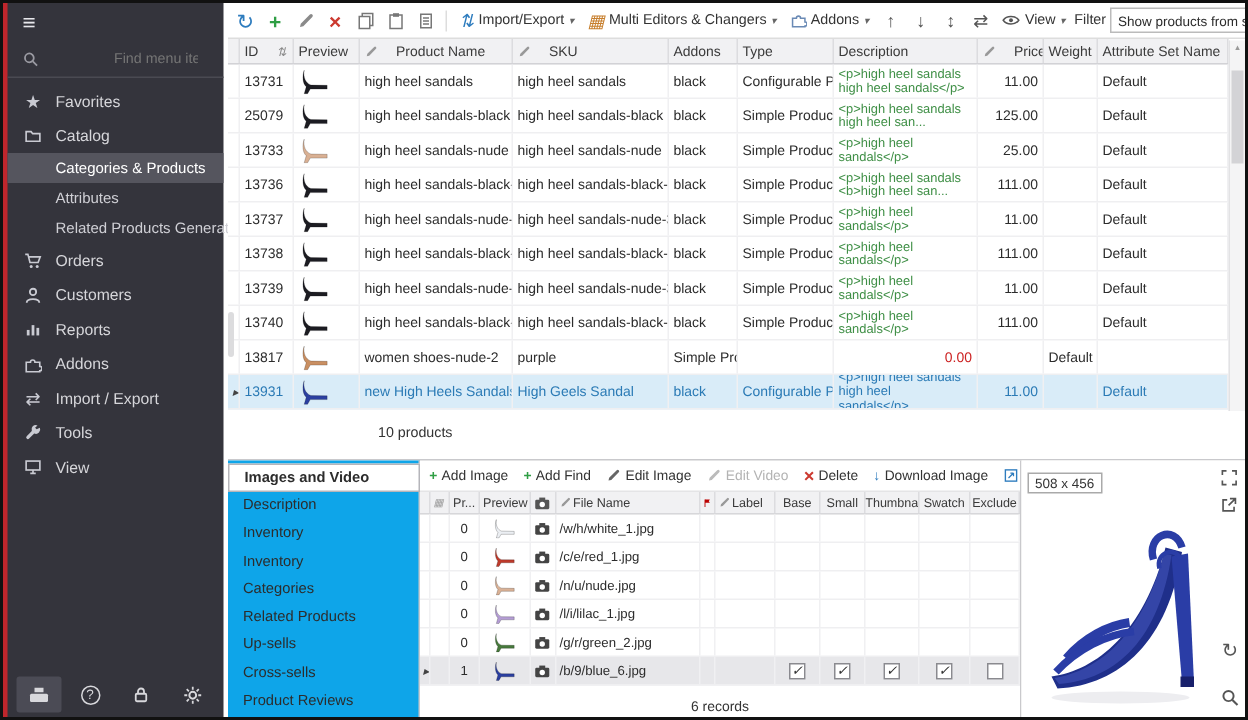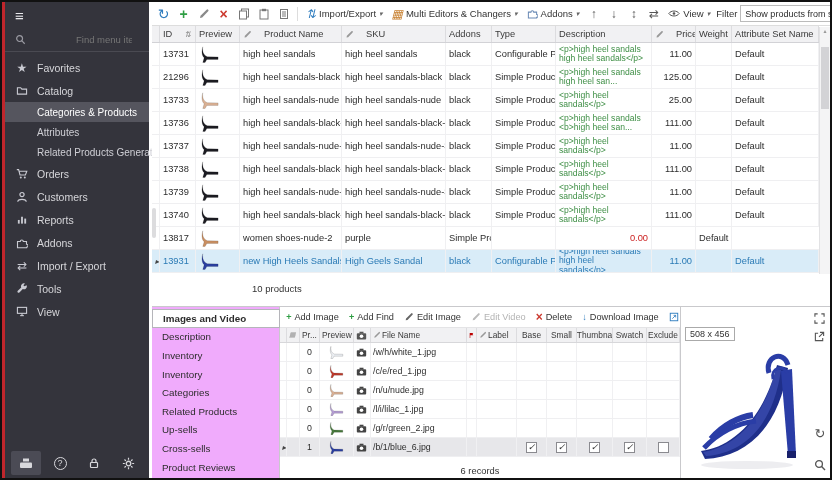--- a/index.html
+++ b/index.html
@@ -77,21 +77,21 @@
   .vscroll { position:absolute; top:25px; right:0; width:11px; height:247px;
     background:#f4f4f5; border-left:1px solid #e2e2e4; }
   .vscroll .arr { display:block; text-align:center; font-size:6px; color:#999; height:9px; }
   .vscroll .thumb-bar { position:absolute; top:20px; left:1px; width:8px; height:62px; background:#d3d3d6; }
   .splitter { position:absolute; left:0; top:206px; width:4px; height:30px; background:#dcdcde;
     border-radius:2px; cursor:ew-resize; }
   .grid-status { position:absolute; top:281px; left:100px; font-size:9.5px; color:#333; }
   
   .bottom { position:absolute; top:304px; left:0; right:0; bottom:0; border-top:1px solid #c9c9cc;
     display:flex; }
-  .tabs { width:128px; border-right:1px solid #c9c9cc; padding-top:2px; background:#f0abfc; }
+  .tabs { width:128px; border-right:1px solid #c9c9cc; padding-top:2px; background:#0ea5e9; }
   .tab { height:18.6px; display:flex; align-items:center; padding-left:10px; font-size:9.8px;
     color:#2c2c2c; cursor:pointer; white-space:nowrap; }
   .tab.active { border:1px solid #b5b5ba; background:#fff; font-weight:bold; margin-right:-1px; }
   .media { flex:1; position:relative; border-right:1px solid #c9c9cc; overflow:hidden; }
   .m-toolbar { height:21px; display:flex; align-items:center; gap:4px; padding:0 3px;
     font-size:9.2px; border-bottom:1px solid #e4e4e6; overflow:hidden; white-space:nowrap; }
   .m-row { display:grid;
     grid-template-columns:7px 13px 20px 34px 17px 96px 10px 40px 30px 30px 36px 34px minmax(0,1fr); }
   .m-head { height:15px; background:#f1f1f3; border-bottom:1px solid #d7d7da;
     font-size:8.4px; color:#3a3a3a; }
@@ -104,21 +104,21 @@
   .cell.ctr { justify-content:center; }
   .cb { display:none; }
   .cb.checked, .cb.unchecked { display:flex; align-items:center; justify-content:center;
     width:11px; height:11px; border:1px solid #8a8a8f; background:#fff; cursor:pointer; }
   .cb .tick { display:none; font-size:9px; color:#333; line-height:1; }
   .cb.checked .tick { display:block; }
   .m-status { position:absolute; bottom:2px; left:0; right:0; text-align:center;
     font-size:9.3px; color:#333; }
   
   .preview-panel { width:149px; position:relative; background:#fff; }
-  .size-label { position:absolute; top:20px; left:4px; border:1px solid #aaa; background:#fff;
+  .size-label { position:absolute; top:8px; left:4px; border:1px solid #aaa; background:#fff;
     padding:1px 4px; font-size:9px; color:#333; z-index:3; }
   .pv-ic { position:absolute; display:flex; align-items:center; justify-content:center;
     width:14px; height:14px; color:#555; cursor:pointer; z-index:3; }
   .pv-full { top:4px; right:4px; }
   .pv-ext { top:22px; right:4px; }
   .pv-rot { bottom:38px; right:3px; font-size:13px; }
   .pv-zoom { bottom:6px; right:3px; }
   .pv-img { position:absolute; left:8px; top:14px; }
 </style>
 </head>
@@ -390,21 +390,21 @@
           <div class="cell desc">&lt;p&gt;high heel sandals high heel sandals&lt;/p&gt;</div>
           <div class="cell num price">11.00</div>
           <div class="cell"></div>
           <div class="cell">Default</div>
         </div>
 
         <div class="g-row">
           <div class="cell marker">
             <i>▸</i>
           </div>
-          <div class="cell">21296</div>
+          <div class="cell">25079</div>
           <div class="cell">
             <span class="thumb" style="color:#1c1c22">
               <svg class="i" width="22" height="18" viewBox="0 0 24 20">
                 <path d="M4 2 C3.2 7 4.8 11.5 9 13 L21 13.2 L21 16 L8.5 16 L6.5 19.5 L4 19.5 L5.5 14.2 C2.6 11.6 2.6 6 4 2 Z" fill="currentColor" stroke="rgba(0,0,0,0.25)" stroke-width="0.6"></path>
               </svg>
             </span>
           </div>
           <div class="cell">high heel sandals-black</div>
           <div class="cell">high heel sandals-black</div>
           <div class="cell">black</div>
@@ -890,21 +890,21 @@
                   </svg>
                 </span>
               </div>
               <div class="cell">
                 <svg class="i" width="11" height="9" viewBox="0 0 12 10">
                   <rect x="0.8" y="2.4" width="10.4" height="7" rx="1" fill="#444"></rect>
                   <rect x="3.8" y="0.8" width="4.4" height="2" fill="#444"></rect>
                   <circle cx="6" cy="5.9" r="2" fill="#fff"></circle>
                 </svg>
               </div>
-              <div class="cell">/b/1/blue_6.jpg</div>
+              <div class="cell">/b/9/blue_6.jpg</div>
               <div class="cell"></div>
               <div class="cell"></div>
               <div class="cell ctr">
                 <span class="cb checked">
                   <i class="tick">✓</i>
                 </span>
               </div>
               <div class="cell ctr">
                 <span class="cb checked">
                   <i class="tick">✓</i>

